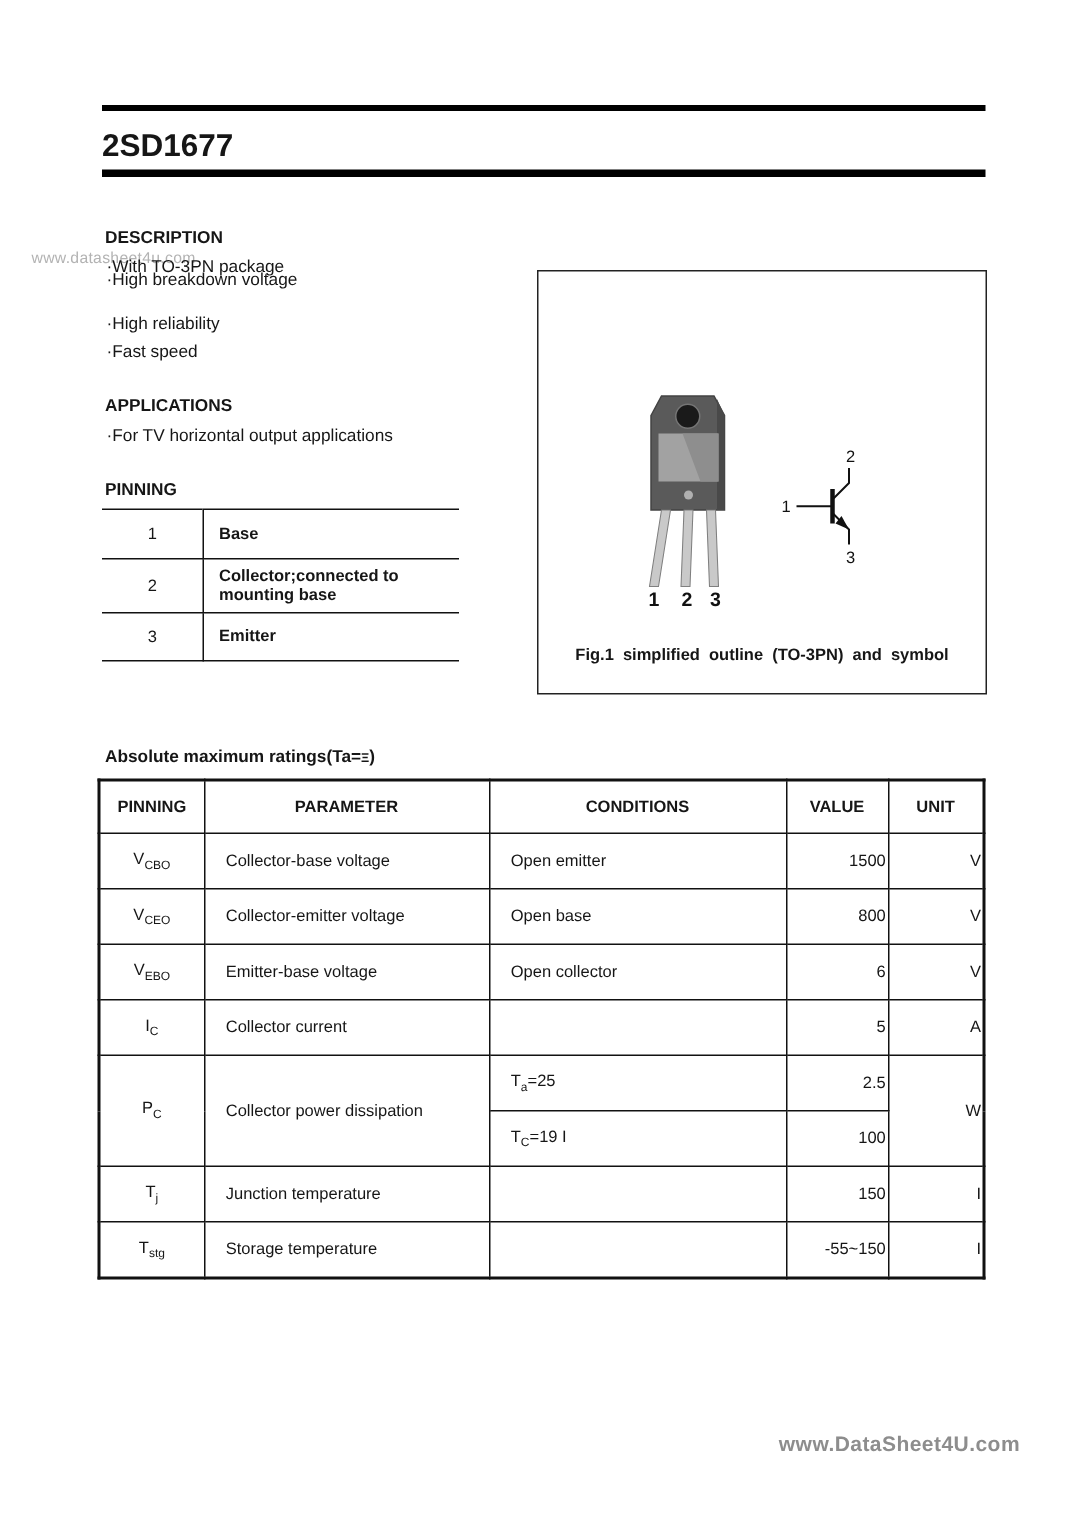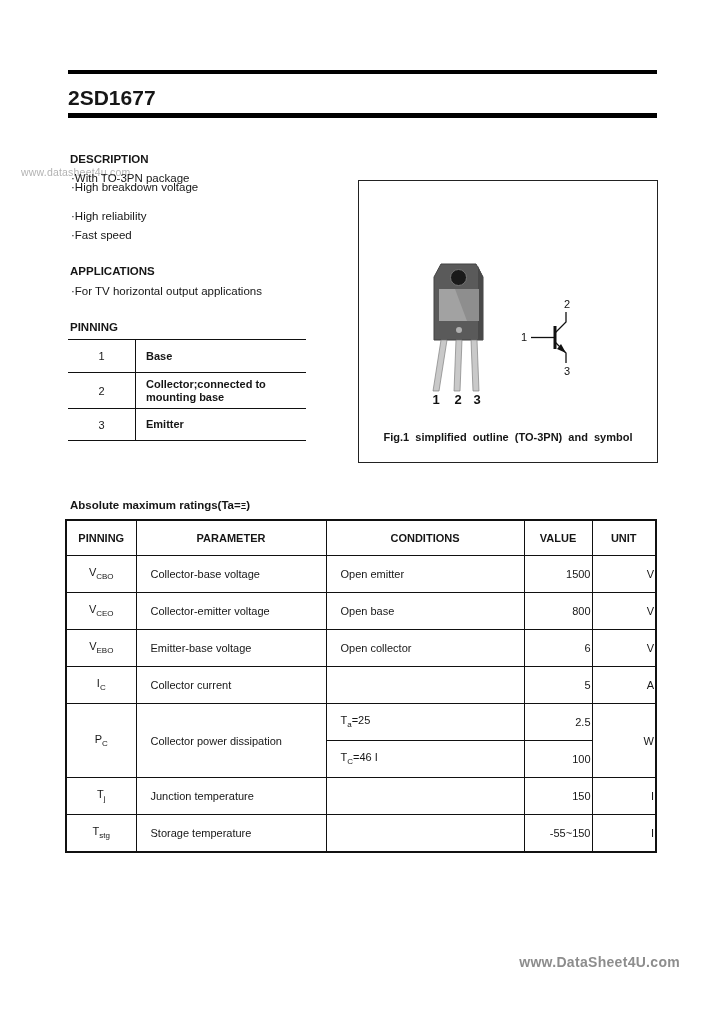--- a/index.html
+++ b/index.html
@@ -180,21 +180,21 @@
       <td class="c-unit">A</td>
     </tr>
     <tr class="data">
       <td class="c-sym" rowspan="2"><span>P</span><sub>C</sub></td>
       <td class="c-par" rowspan="2">Collector power dissipation</td>
       <td class="c-cond"><span>T</span><sub>a</sub><span>=25</span></td>
       <td class="c-val">2.5</td>
       <td class="c-unit" rowspan="2">W</td>
     </tr>
     <tr class="data">
-      <td class="c-cond"><span>T</span><sub>C</sub><span>=46 I</span></td>
+      <td class="c-cond"><span>T</span><sub>C</sub><span>=19 I</span></td>
       <td class="c-val">100</td>
     </tr>
     <tr class="data">
       <td class="c-sym"><span>T</span><sub>j</sub></td>
       <td class="c-par">Junction temperature</td>
       <td class="c-cond"></td>
       <td class="c-val">150</td>
       <td class="c-unit">I</td>
     </tr>
     <tr class="data">

